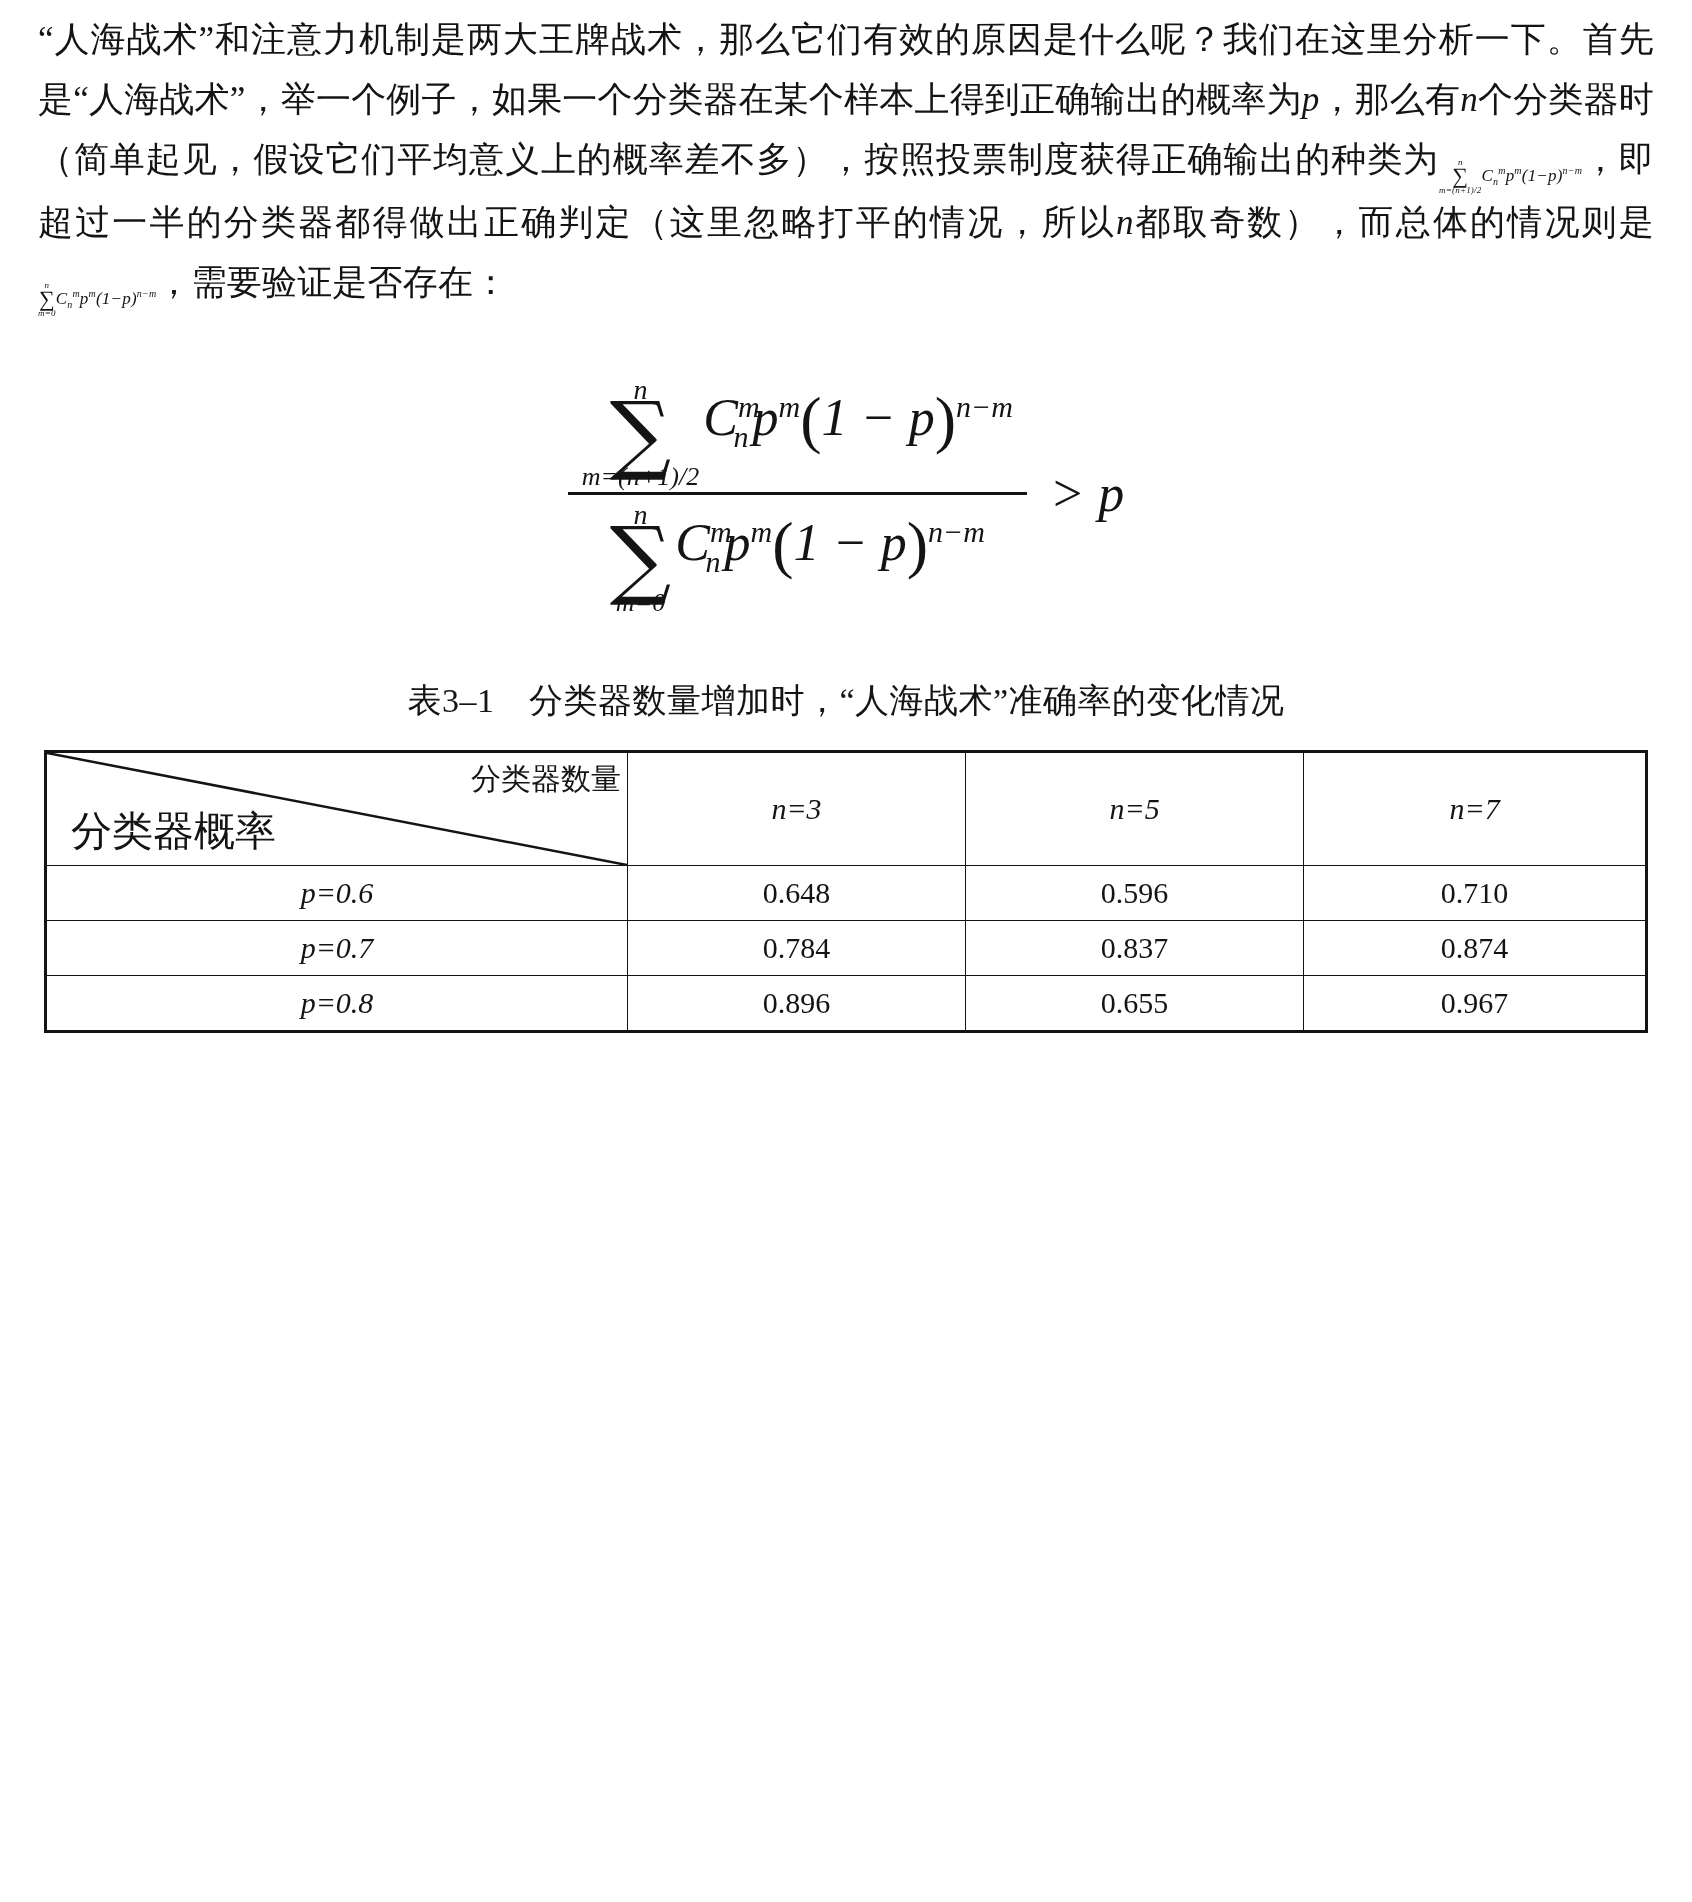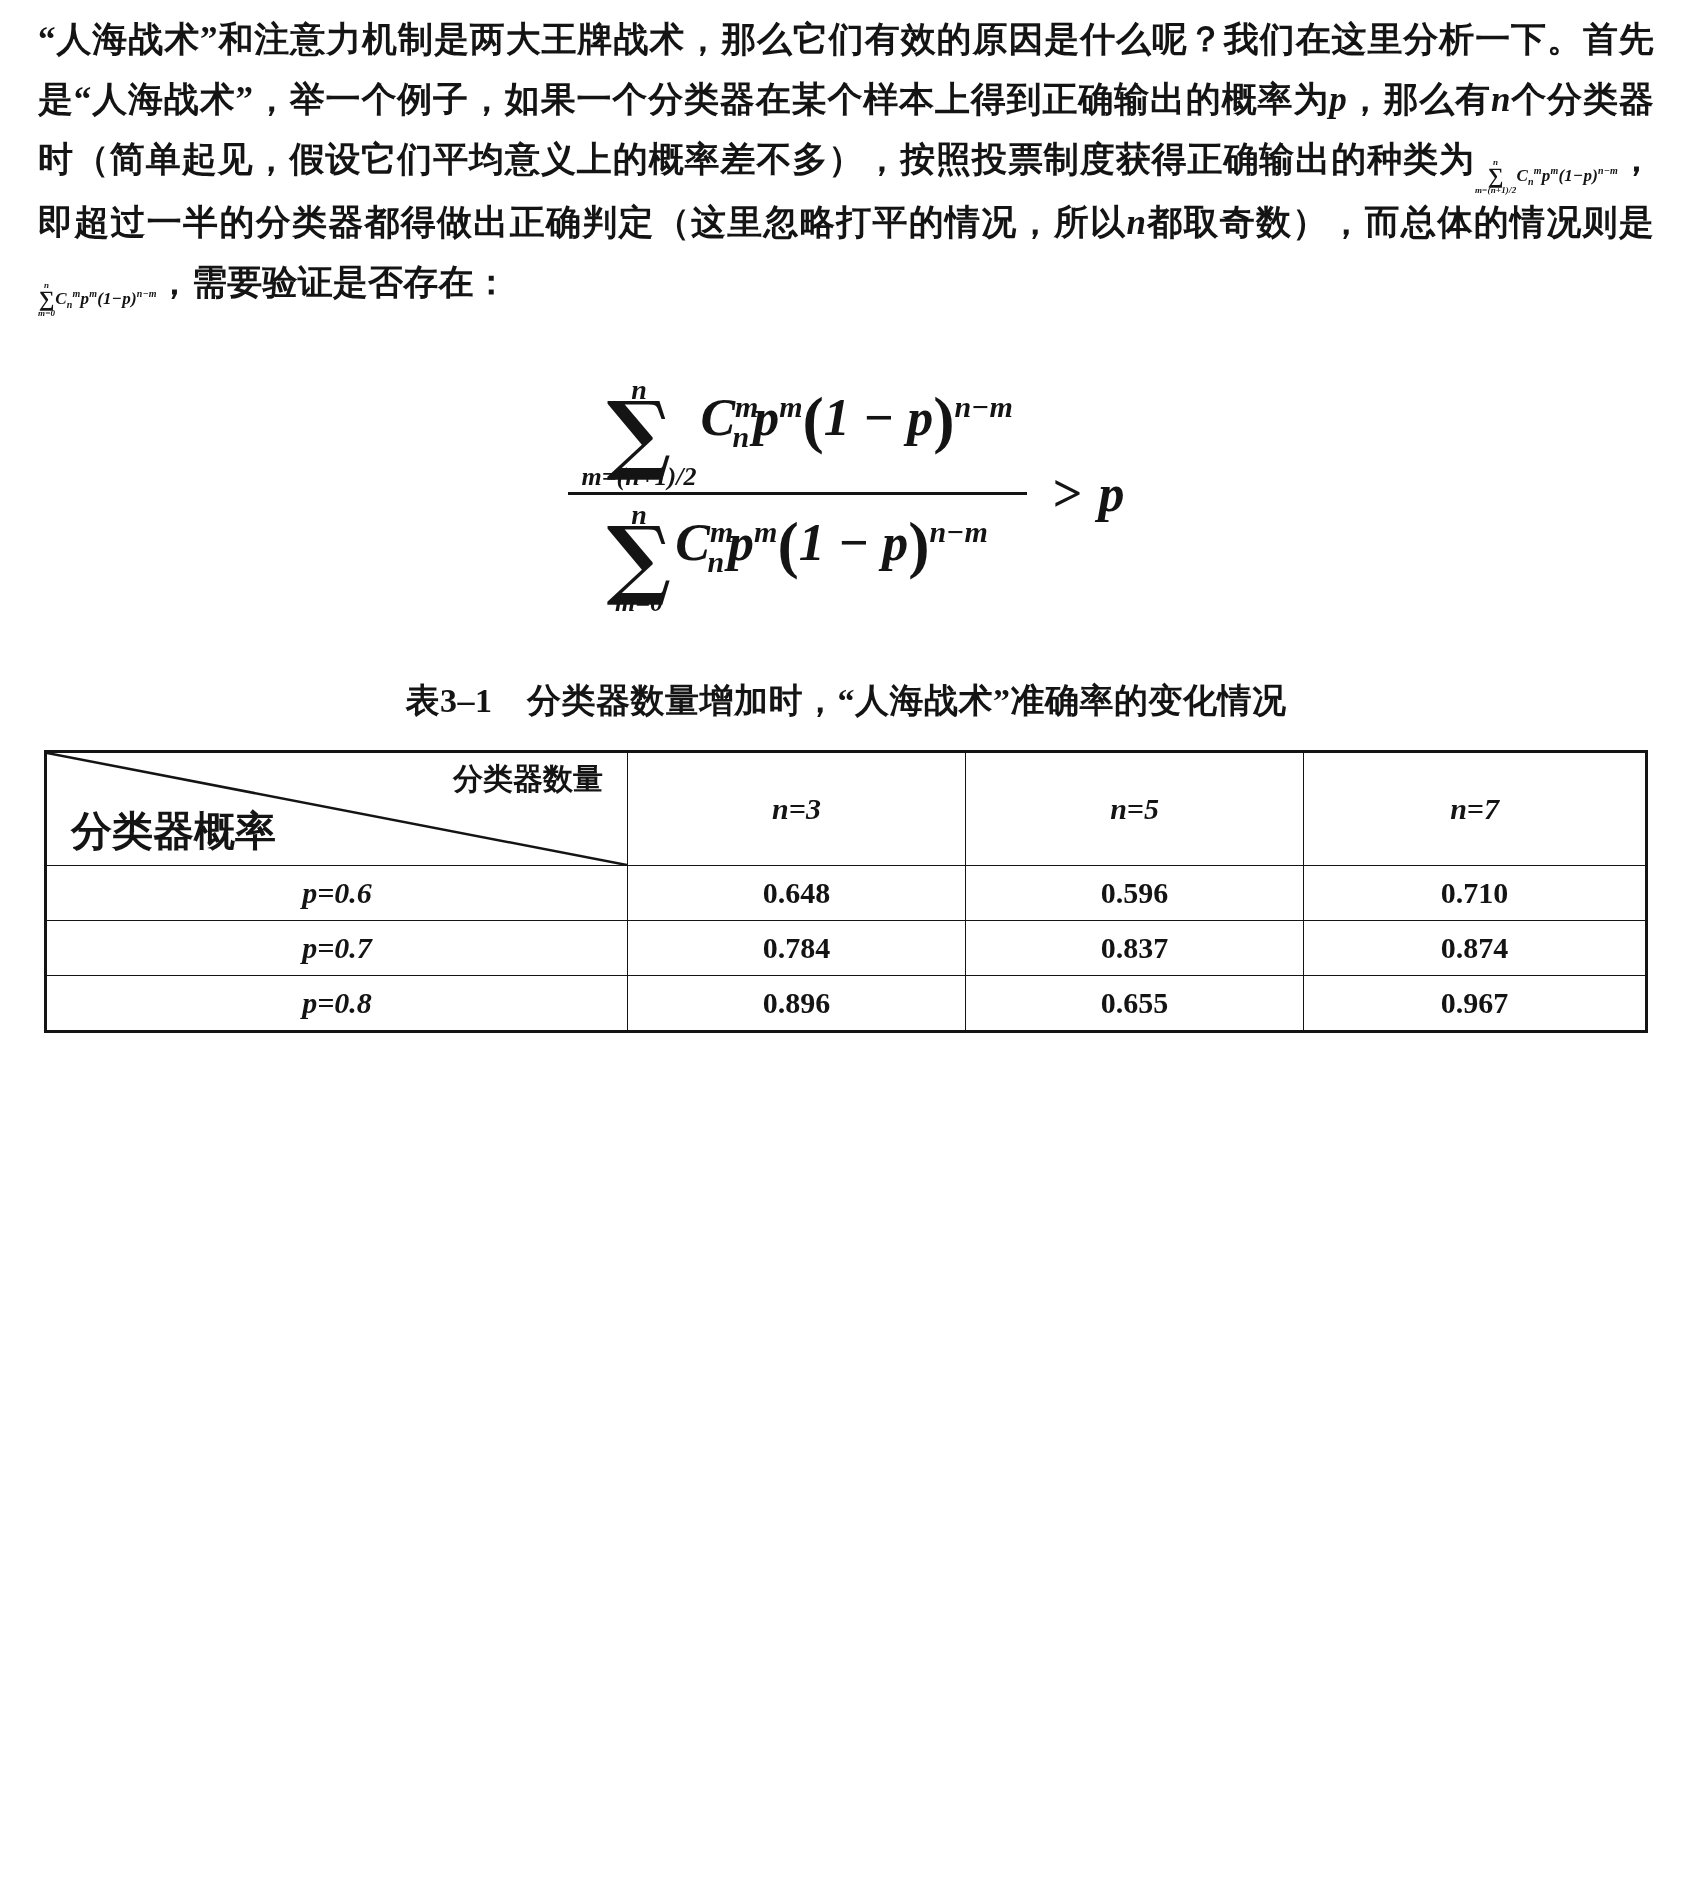--- a/index.html
+++ b/index.html
@@ -10,21 +10,20 @@
   body {
     width: 1692px;
     min-height: 1902px;
     font-family: "Liberation Serif", "DejaVu Serif", serif;
     color: #141414;
   }
   .page {
     width: 1692px;
     box-sizing: border-box;
     padding: 10px 38px 20px 38px;
-    font-weight: bold;
   }
   .para {
     font-size: 35px;
     line-height: 1.72;
     text-align: justify;
     text-justify: inter-character;
     letter-spacing: 0.2px;
     margin: 0 0 6px 0;
   }
   .para .it {
@@ -191,21 +190,21 @@
     width: 580px;
   }
   .corner .diag {
     position: absolute;
     left: 0; top: 0; right: 0; bottom: 0;
     overflow: hidden;
   }
   .corner .diag svg { display: block; }
   .corner .lbl-top {
     position: absolute;
-    right: 24px;
+    right: 6px;
     top: 6px;
     font-size: 30px;
     font-style: normal;
   }
   .corner .lbl-bot {
     position: absolute;
     left: 24px;
     bottom: 6px;
     font-size: 41px;
     font-style: normal;

